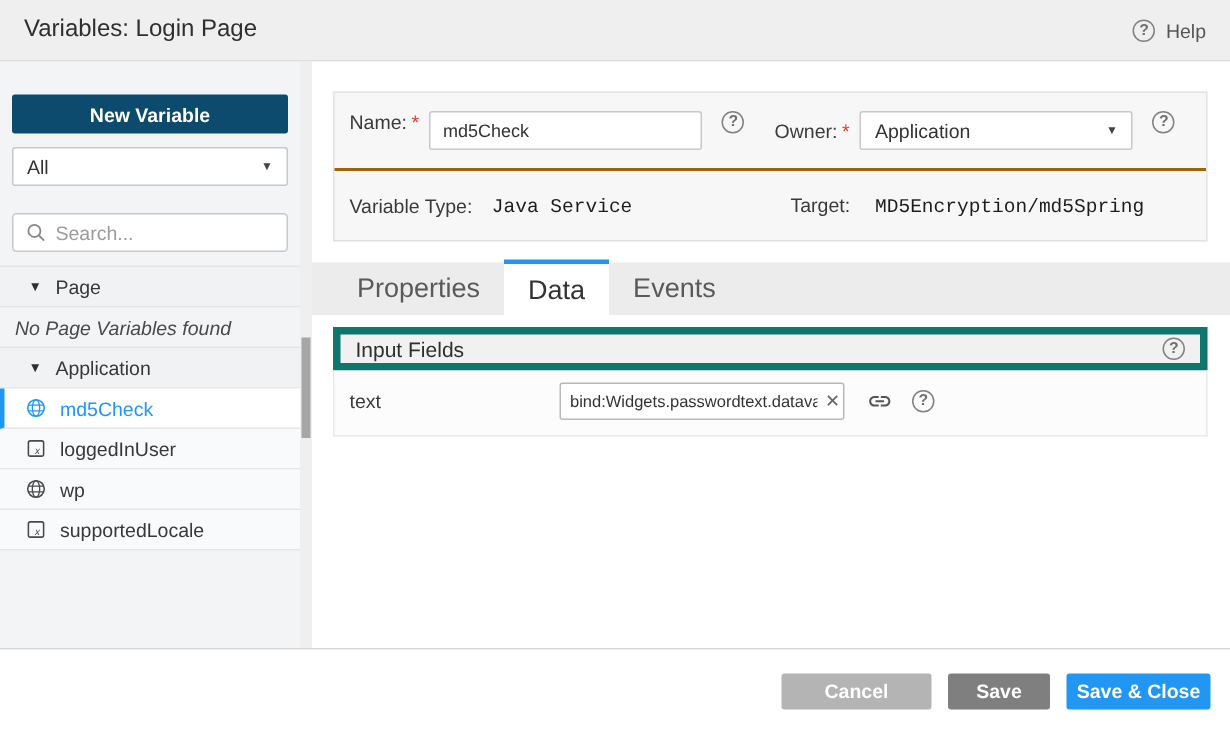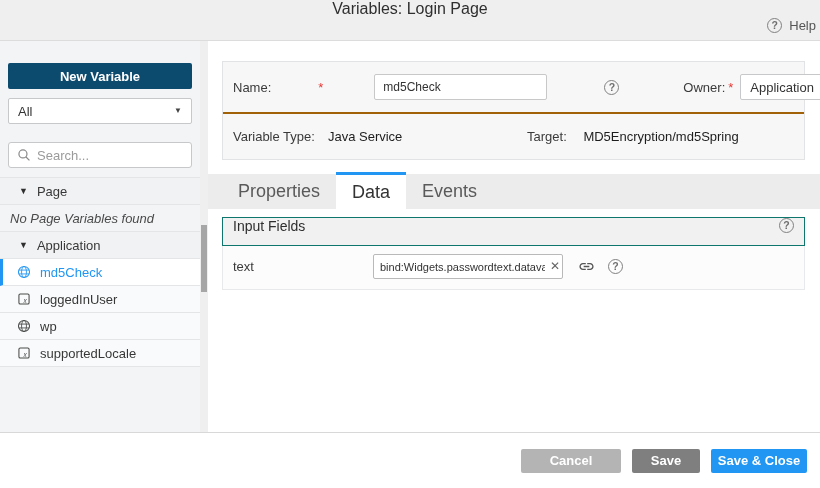--- a/index.html
+++ b/index.html
@@ -4,21 +4,21 @@
 <style>
   * { margin:0; padding:0; box-sizing:border-box; }
   html,body { width:820px; height:488px; overflow:hidden; }
   body {
     font-family:"Liberation Sans", sans-serif;
     background:#fff; color:#3a3a3a; font-size:13px; position:relative;
   }
   
   .app-header {
     height:41px; background:#efeff0; border-bottom:1px solid #dcdcdc;
-    display:flex; align-items:center; padding:0 4px;flex-direction:column;
+    display:flex; align-items:center; padding:0 16px;
   }
   .app-title { font-size:16px; color:#2f2f2f; }
   .help-link { margin-left:auto; display:flex; align-items:center; gap:7px; color:#555; font-size:13px; cursor:pointer; }
   .qicon {
     display:inline-block; width:15px; height:15px; border:1px solid #818181; border-radius:50%;
     color:#6f6f6f; font-size:10.5px; font-weight:bold; line-height:13px; text-align:center; flex:none;
   }
   
   .body-row { display:flex; height:391px; }
   
@@ -54,44 +54,44 @@
     background:#fff; border-left:3px solid #2196f3; padding-left:14px; color:#2196f3;
   }
   .tree-item.selected svg .stk { stroke:#2196f3; }
   .vicon { width:14px; height:14px; flex:none; display:inline-flex; }
   
   .scrollbar { width:8px; background:#efefef; position:relative; flex:none; }
   .scroll-thumb { position:absolute; left:1px; top:184px; width:6px; height:67px; background:#a6a6a6; }
   
   .main { flex:1; background:#fff; display:flex; flex-direction:column; min-width:0; }
   .top-panel { margin:20px 15px 0 14px; background:#f7f7f8; border:1px solid #e2e3e4; }
-  .panel-row1 { display:flex; align-items:center; padding:12px 10px;gap:44px; }
+  .panel-row1 { display:flex; align-items:flex-start; padding:12px 10px; }
   .lbl { color:#3a3a3a; flex:none; }
   .req { color:#e53935; margin-left:3px; flex:none; }
   .text-input {
     height:26px; border:1px solid #c8c8c8; border-radius:2px; background:#fff;
     font-size:12px; color:#333; font-family:inherit; padding:0 8px; outline:none;
   }
   .name-input { width:182px; margin-left:7px; }
   .owner-group { display:flex; align-items:center; margin-left:20px; }
   .owner-select { width:182px; margin-left:7px; margin-top:0; }
   .icon-gap { margin-left:13px; flex:none; }
   .panel-row2 { border-top:2px solid #a16207; padding:15px 10px; display:flex; align-items:center; }
   .vt-group { width:294px; display:flex; flex:none; }
-  .ro-value { color:#1d1d1d; margin-left:13px; }
+  .ro-value { color:#1d1d1d; margin-left:13px;font-family:Liberation Mono, monospace; }
   
   .tab-bar { margin-top:14px; height:35px; background:#ececec; display:flex; align-items:flex-end; padding-left:14px; }
   .tab { height:35px; line-height:35px; padding:0 16px; font-size:18px; color:#5a5a5a; cursor:pointer;text-align:right; }
   .tab.active {
     background:#fff; height:37px; line-height:34px; border-top:3px solid #2196f3; color:#333;
   }
   
   .section { margin:8px 15px 0 14px; }
   .section-header {
-    height:29px; background:#f1f1f2; border:1px solid #0f766e; display:flex; align-items:flex-start;
+    height:29px; background:#f1f1f2; border:5px solid #0f766e; display:flex; align-items:center;
     padding:0 10px; font-size:14px; color:#2e2e2e;
   }
   .section-header .qicon { margin-left:auto; }
   .section-body {
     border:1px solid #e8e9eb; border-top:none; background:#fcfcfd;
     padding:8px 10px 10px; display:flex; align-items:center;
   }
   .field-label { width:140px; flex:none; color:#3a3a3a; }
   .bind-wrap { position:relative; width:190px; flex:none; }
   .bind-input {

